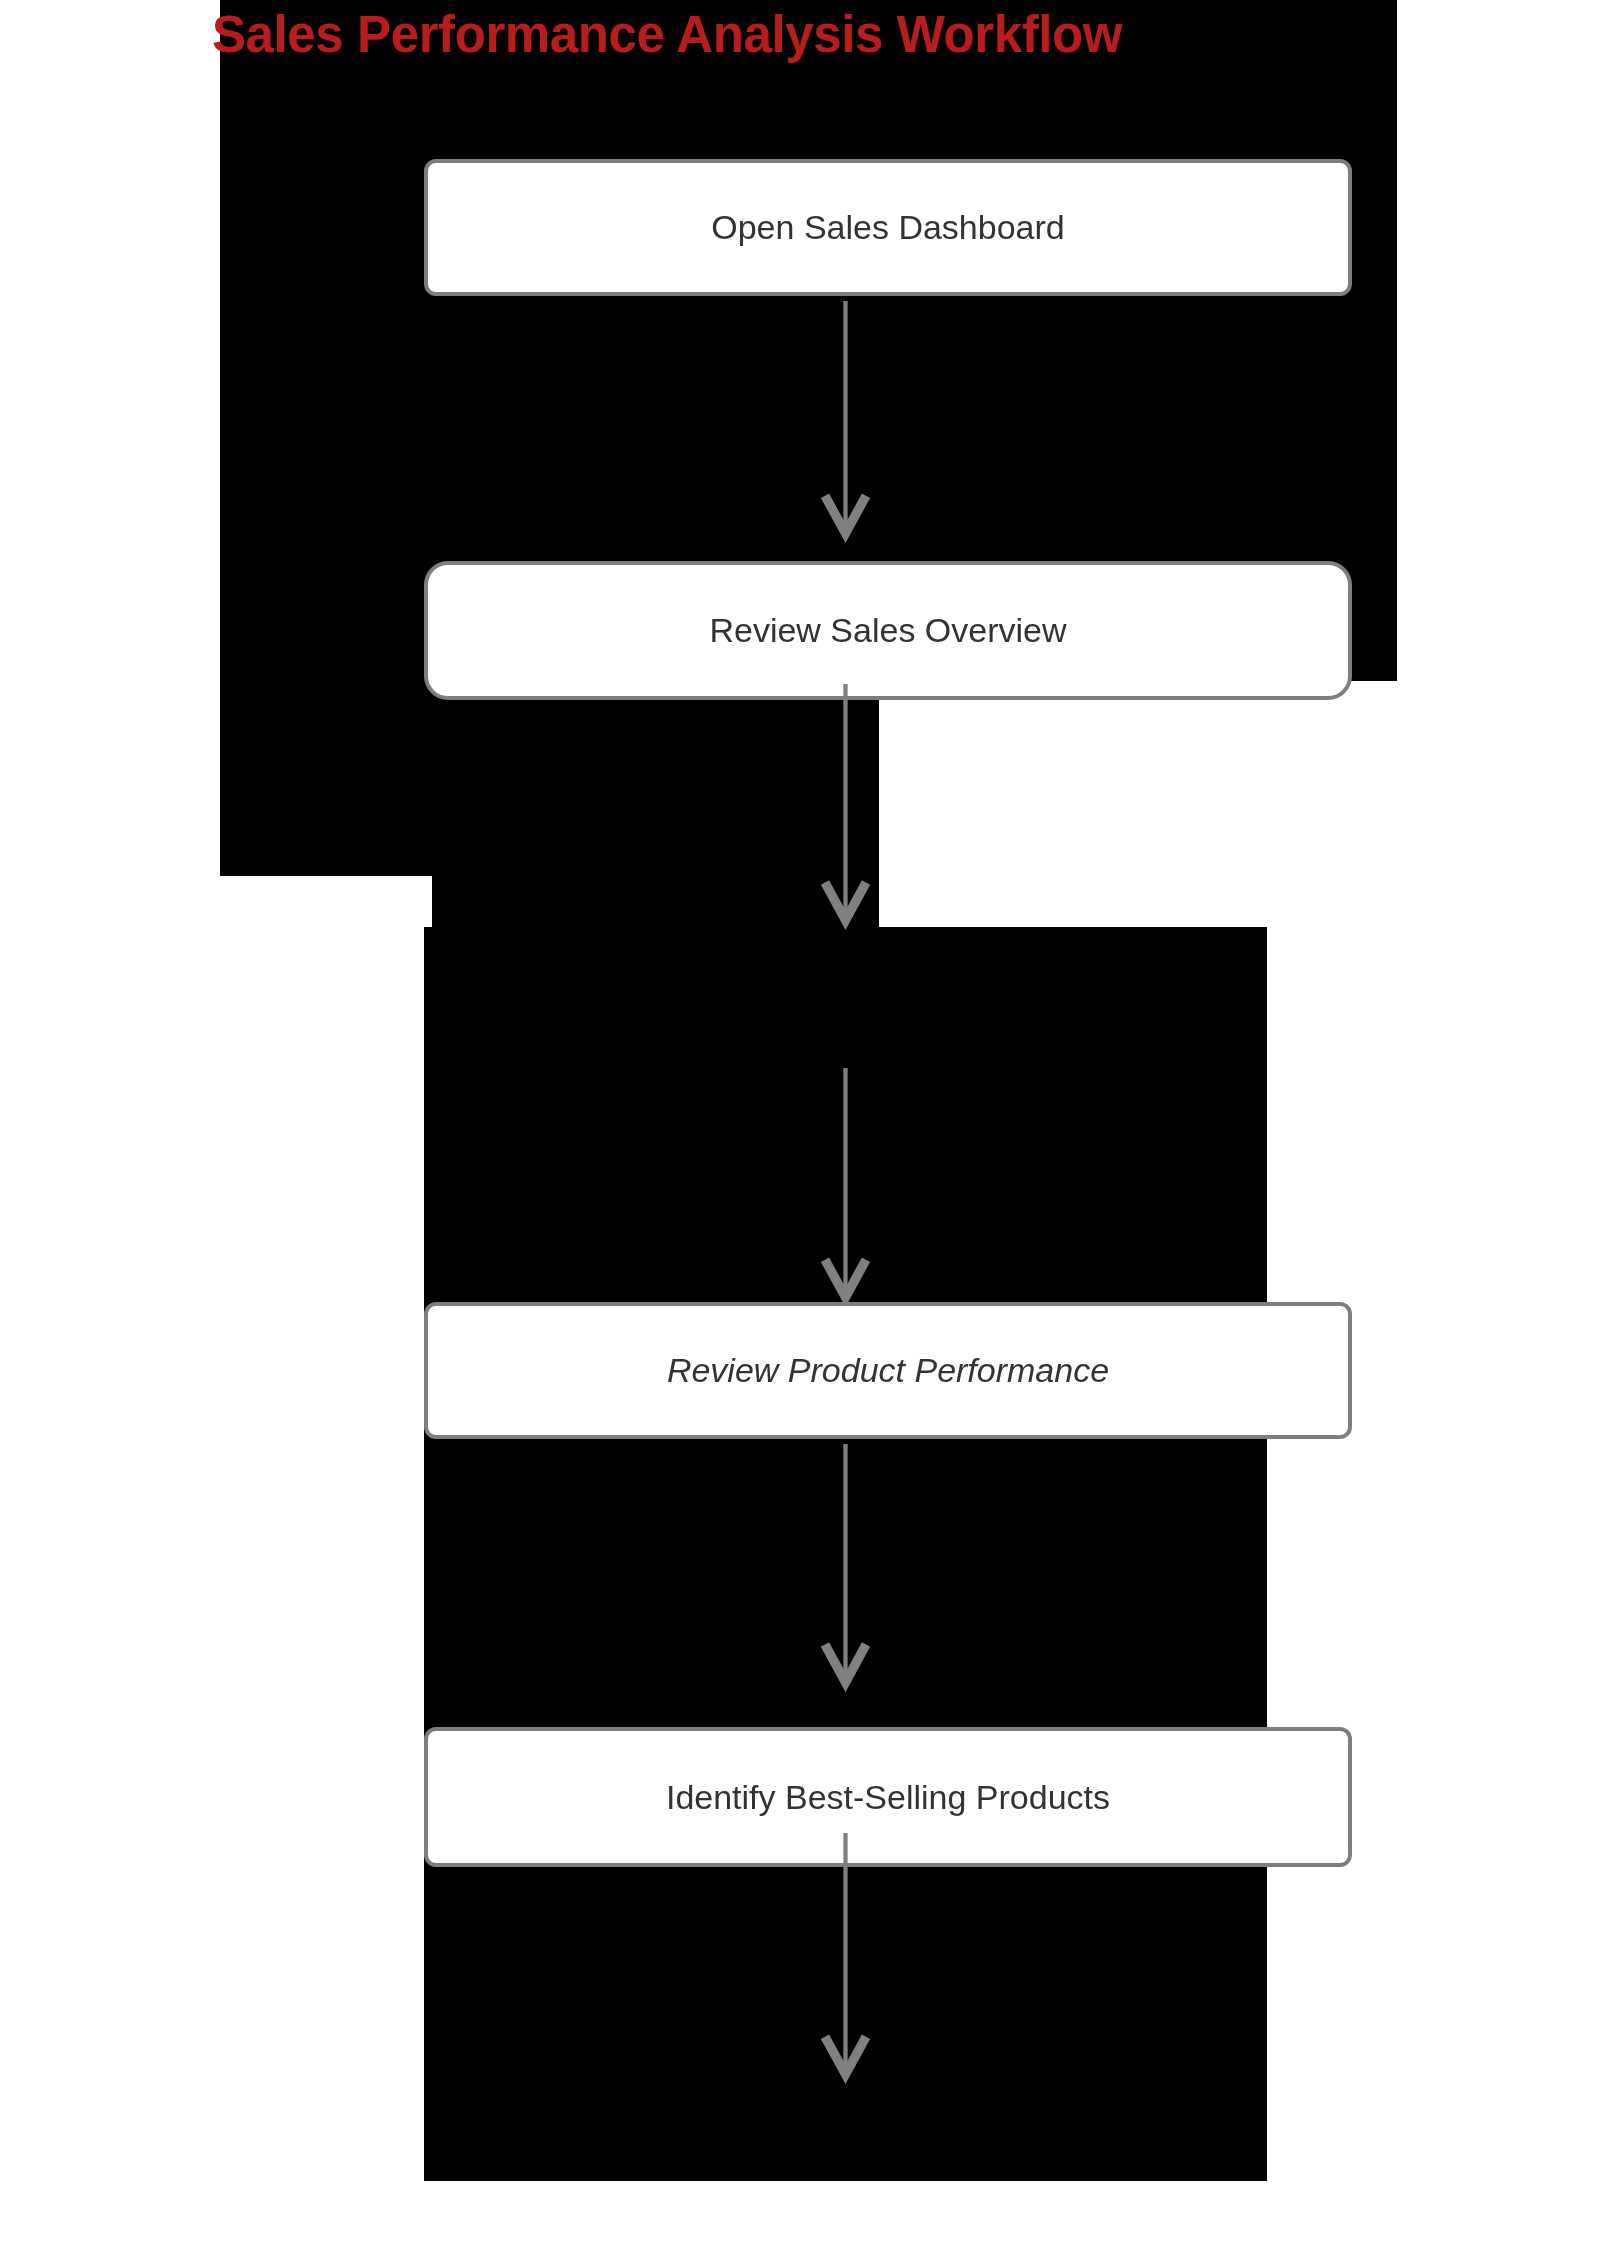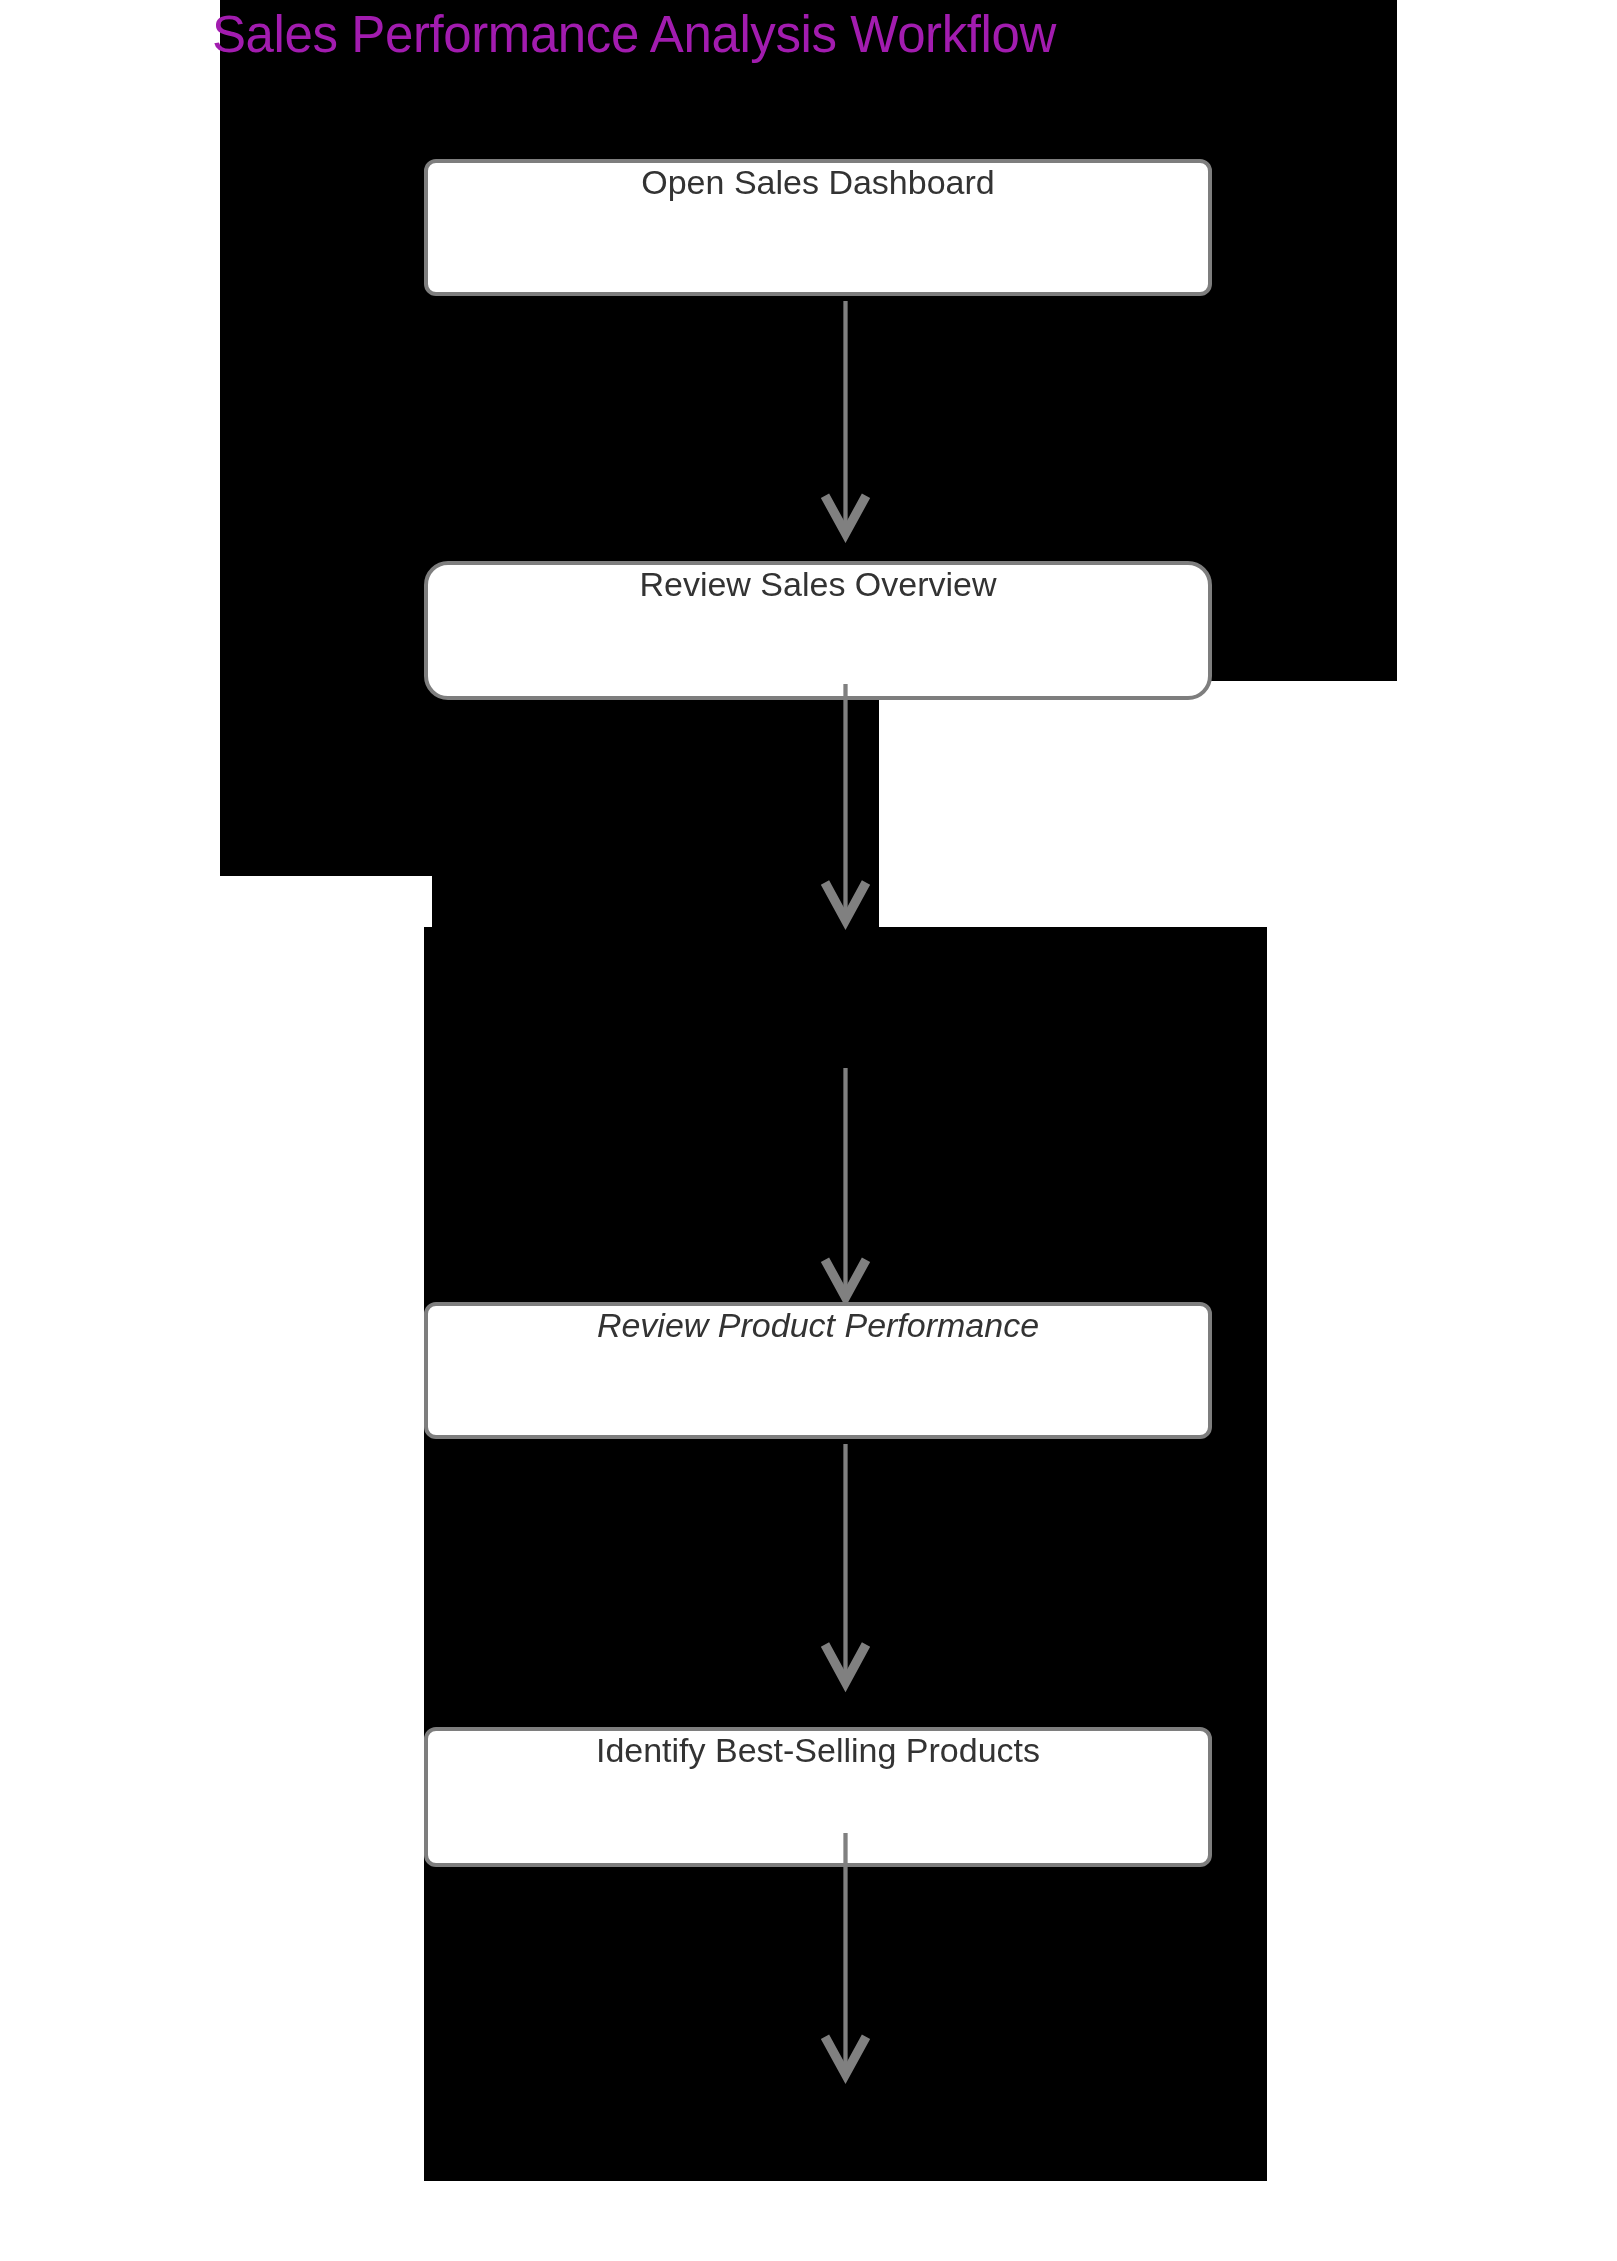--- a/index.html
+++ b/index.html
@@ -10,27 +10,27 @@
 
   
   .bg{position:absolute;background:#000000;}
   #bg-top   {left:220px; top:0px;    width:1177px; height:681px;}
   #bg-mid   {left:220px; top:681px;  width:659px;  height:195px;}
   #bg-neck  {left:432px; top:876px; width:447px;  height:51px;}
   #bg-body  {left:424px; top:927px; width:843px;  height:1254px;}
 
   
   #title{position:absolute;left:212px;top:6.8px;width:1189px;height:56px;
-         font-size:51px;line-height:56px;font-weight:400;color:#a21caf;
+         font-size:51px;line-height:56px;font-weight:700;color:#b91c1c;
          white-space:nowrap;letter-spacing:-0.4px;}
 
   
-  .node{position:absolute;left:424px;width:788px;box-sizing:border-box;
+  .node{position:absolute;left:424px;width:928px;box-sizing:border-box;
         background:#ffffff;border:4.3px solid #7e7e7e;border-radius:12px;
-        display:flex;justify-content:center;
+        display:flex;align-items:center;justify-content:center;
         color:#333333;font-size:34px;font-weight:400;text-align:center;}
   #node-0{top:159px;  height:137px;}
   #node-1{top:561px;  height:139px;border-radius:24px;}
   #node-2{top:926px; height:137px;}
   #node-3{top:1302px; height:137px;font-style:italic;}
   #node-4{top:1727px; height:140px;}
   #node-5{top:2079px; height:137px;}
 
   
   .arrow{position:absolute;left:813px;width:65px;}

